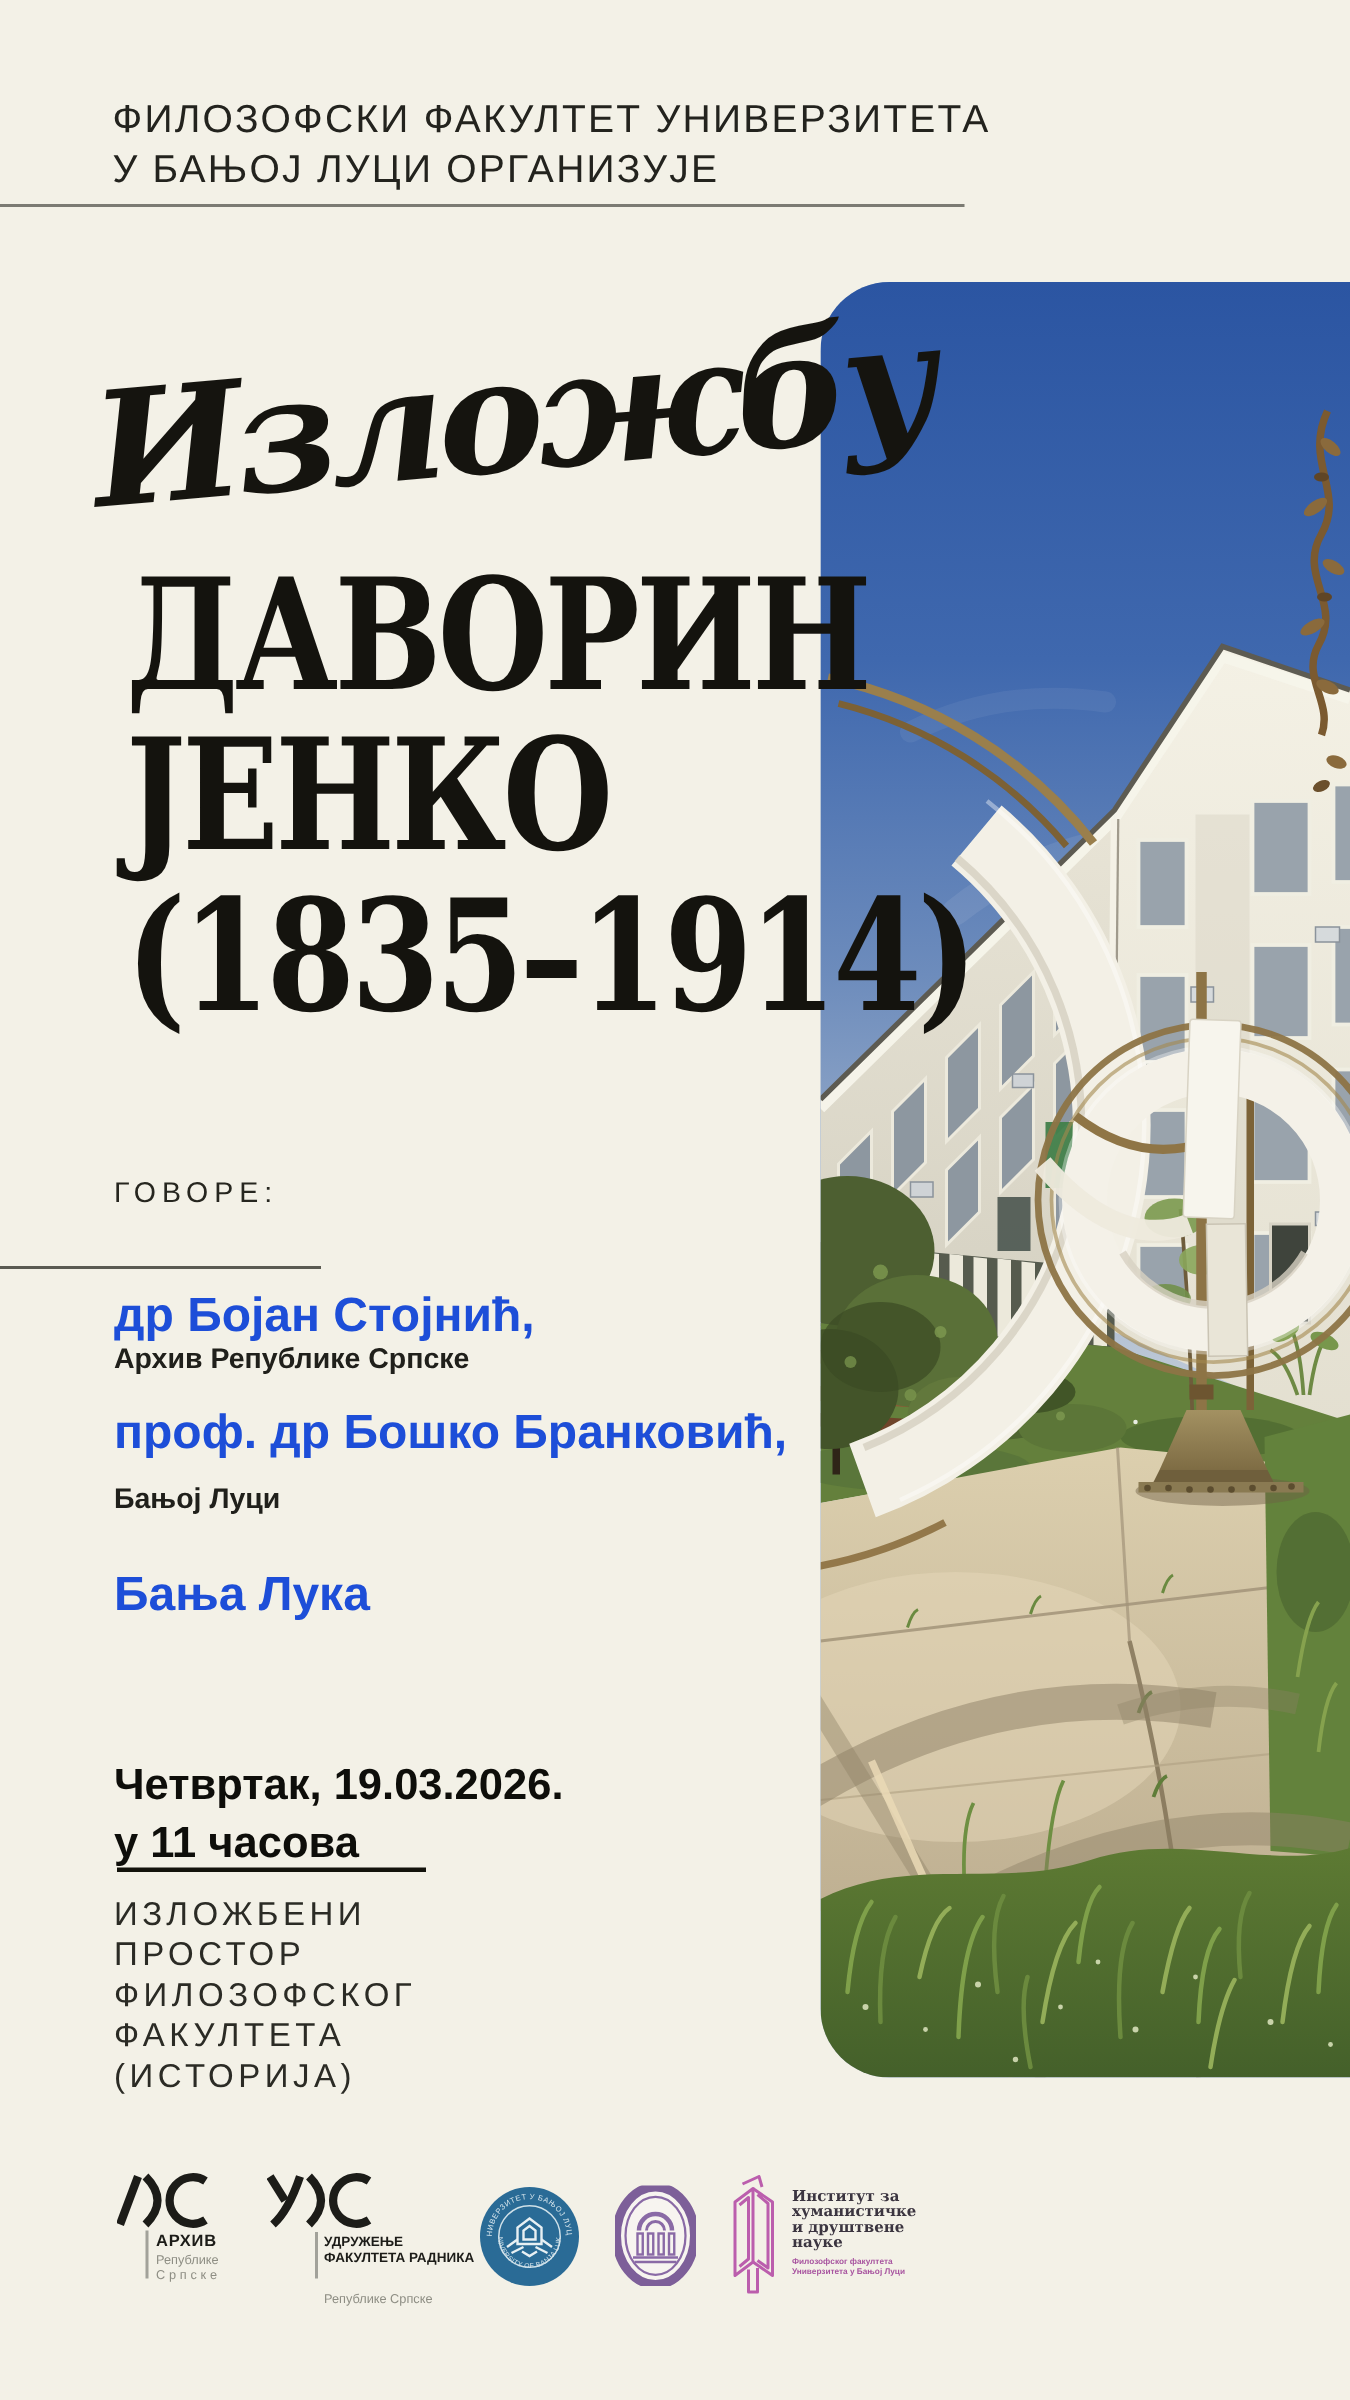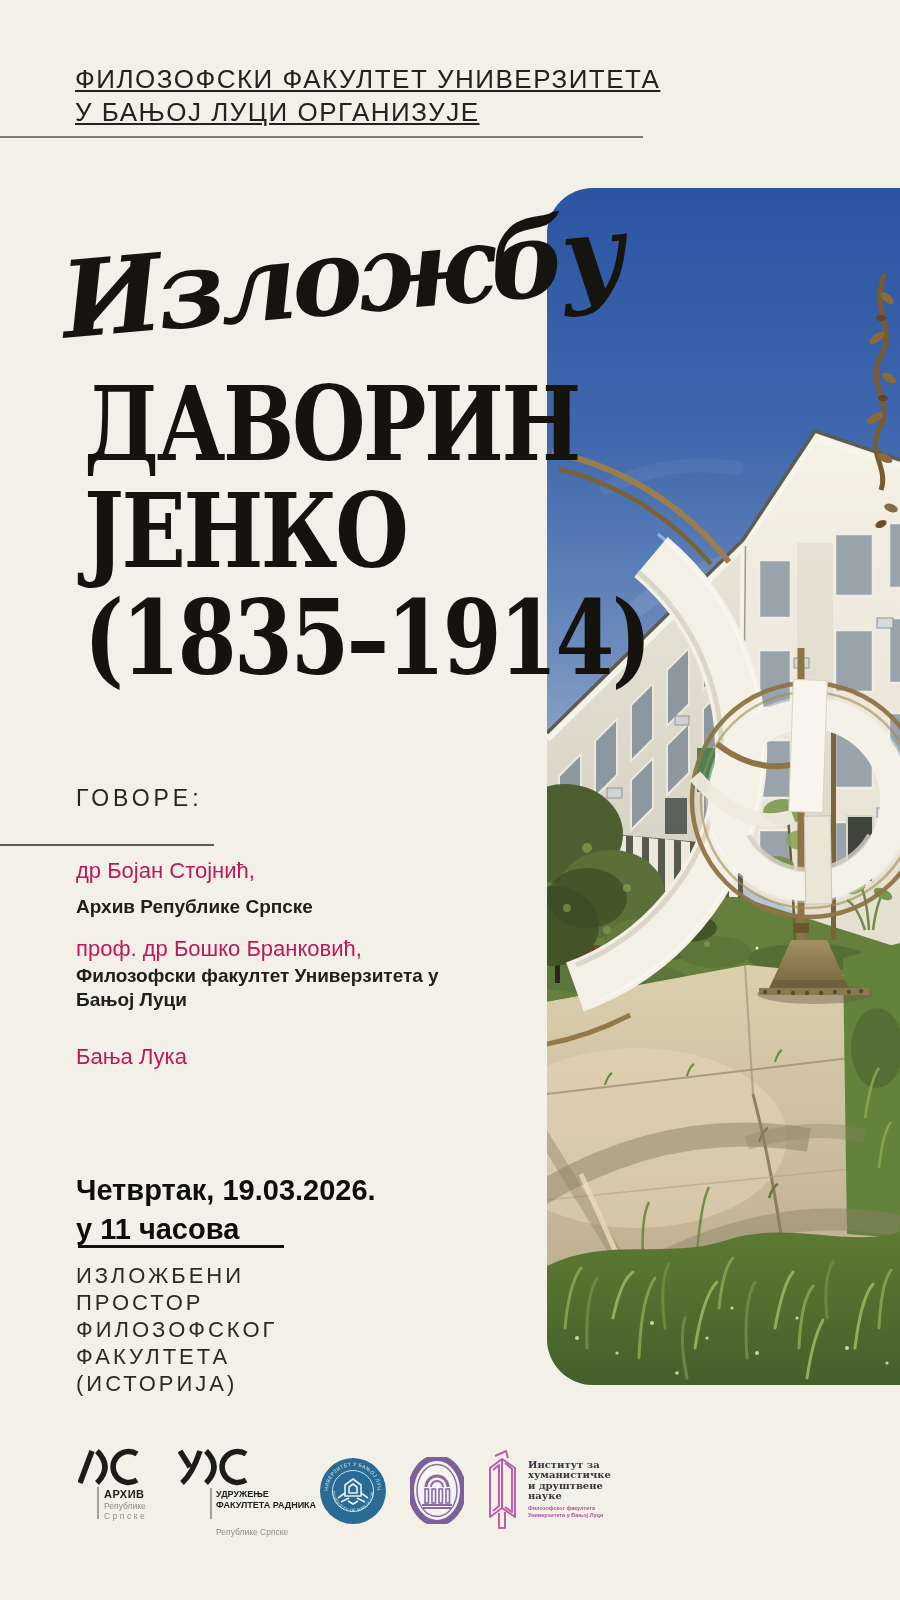--- a/index.html
+++ b/index.html
@@ -2,38 +2,38 @@
 <html><head>
 <meta charset="utf-8">
 <style>
   html,body{margin:0;padding:0;}
   body{font-family:"Liberation Sans", sans-serif; background:#d8d6cc;}
   .poster{position:relative;width:900px;height:1600px;background:#f3f1e7;overflow:hidden;}
   .abs{position:absolute;}
 
   
   .org-header{left:75px;top:63px;font-size:26px;line-height:33px;letter-spacing:1.5px;
-    color:#23231e;font-weight:500;text-decoration:underline;}
+    color:#23231e;font-weight:500;}
   .rule{background:#7b7b73;}
   .rule-top{left:0;top:136px;width:643px;height:2px;}
 
   
   .script-word{left:62px;top:238px;font-family:"DejaVu Serif", serif;font-style:italic;
     font-weight:700;font-size:106px;letter-spacing:-5px;color:#15140f;transform:rotate(-5deg);
     transform-origin:left center;}
 
   
   .main-title{left:84px;top:370px;font-family:"DejaVu Serif", serif;font-weight:700;
     font-size:103px;line-height:107px;color:#14130e;letter-spacing:-3px;
     transform:scaleX(0.82);transform-origin:left top;white-space:nowrap;}
 
   
-  .govore{left:76px;top:785px;font-size:23px;letter-spacing:4px;color:#26261f;}
+  .govore{left:76px;top:785px;font-size:19px;letter-spacing:4px;color:#26261f;}
   .rule-govore{left:0;top:844px;width:214px;height:2px;background:#5a5a52;}
-  .spk-name{left:76px;font-size:22px;font-weight:400;color:#be185d;white-space:nowrap;}
+  .spk-name{left:76px;font-size:32px;font-weight:700;color:#1d4ed8;white-space:nowrap;}
   .spk-sub{left:76px;font-size:19px;font-weight:700;color:#20201b;line-height:24px;white-space:nowrap;}
 
   
   .date-line{left:76px;font-size:29px;font-weight:700;color:#0e0e0a;white-space:nowrap;}
   .rule-date{left:78px;top:1245px;width:206px;height:3px;background:#13130c;}
   .venue{left:76px;top:1262px;font-size:22px;line-height:27px;letter-spacing:3px;color:#2b2b25;}
 
   
   .logo-bar-sep{width:2px;background:#a2a29a;}
   .arh-title{font-size:11px;font-weight:700;color:#1c1c18;letter-spacing:.5px;}
@@ -355,21 +355,20 @@
     <div>(1835–1914)</div>
   </div>
 
   <div class="abs govore">ГОВОРЕ:</div>
   <div class="abs rule-govore"></div>
 
   <div class="abs spk-name" style="top:858px">др Бојан Стојнић,</div>
   <div class="abs spk-sub" style="top:895px">Архив Републике Српске</div>
 
   <div class="abs spk-name" style="top:936px">проф. др Бошко Бранковић,</div>
-  <div class="abs spk-sub" style="top:964px">Филозофски факултет Универзитета у</div>
   <div class="abs spk-sub" style="top:988px">Бањој Луци</div>
 
   <div class="abs spk-name" style="top:1044px">Бања Лука</div>
 
   <div class="abs date-line" style="top:1174px">Четвртак, 19.03.2026.</div>
   <div class="abs date-line" style="top:1213px">у 11 часова</div>
   <div class="abs rule-date"></div>
 
   <div class="abs venue">
     <div>ИЗЛОЖБЕНИ</div>

